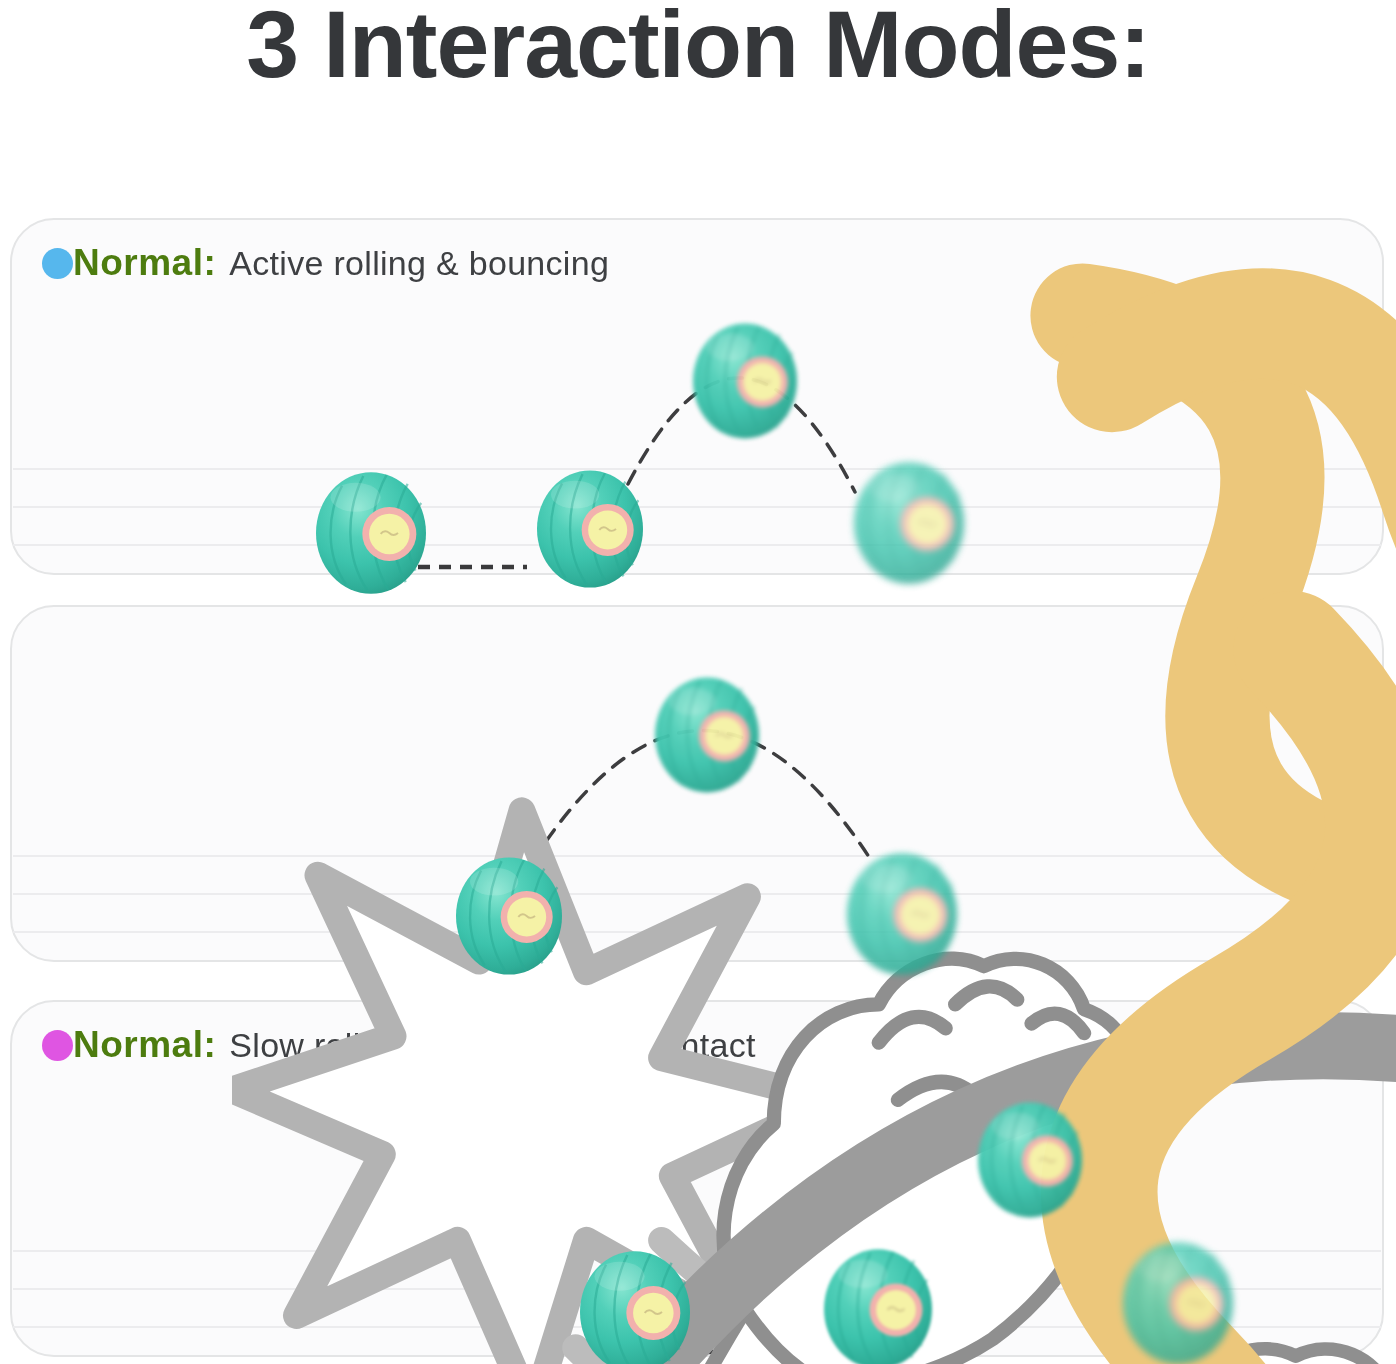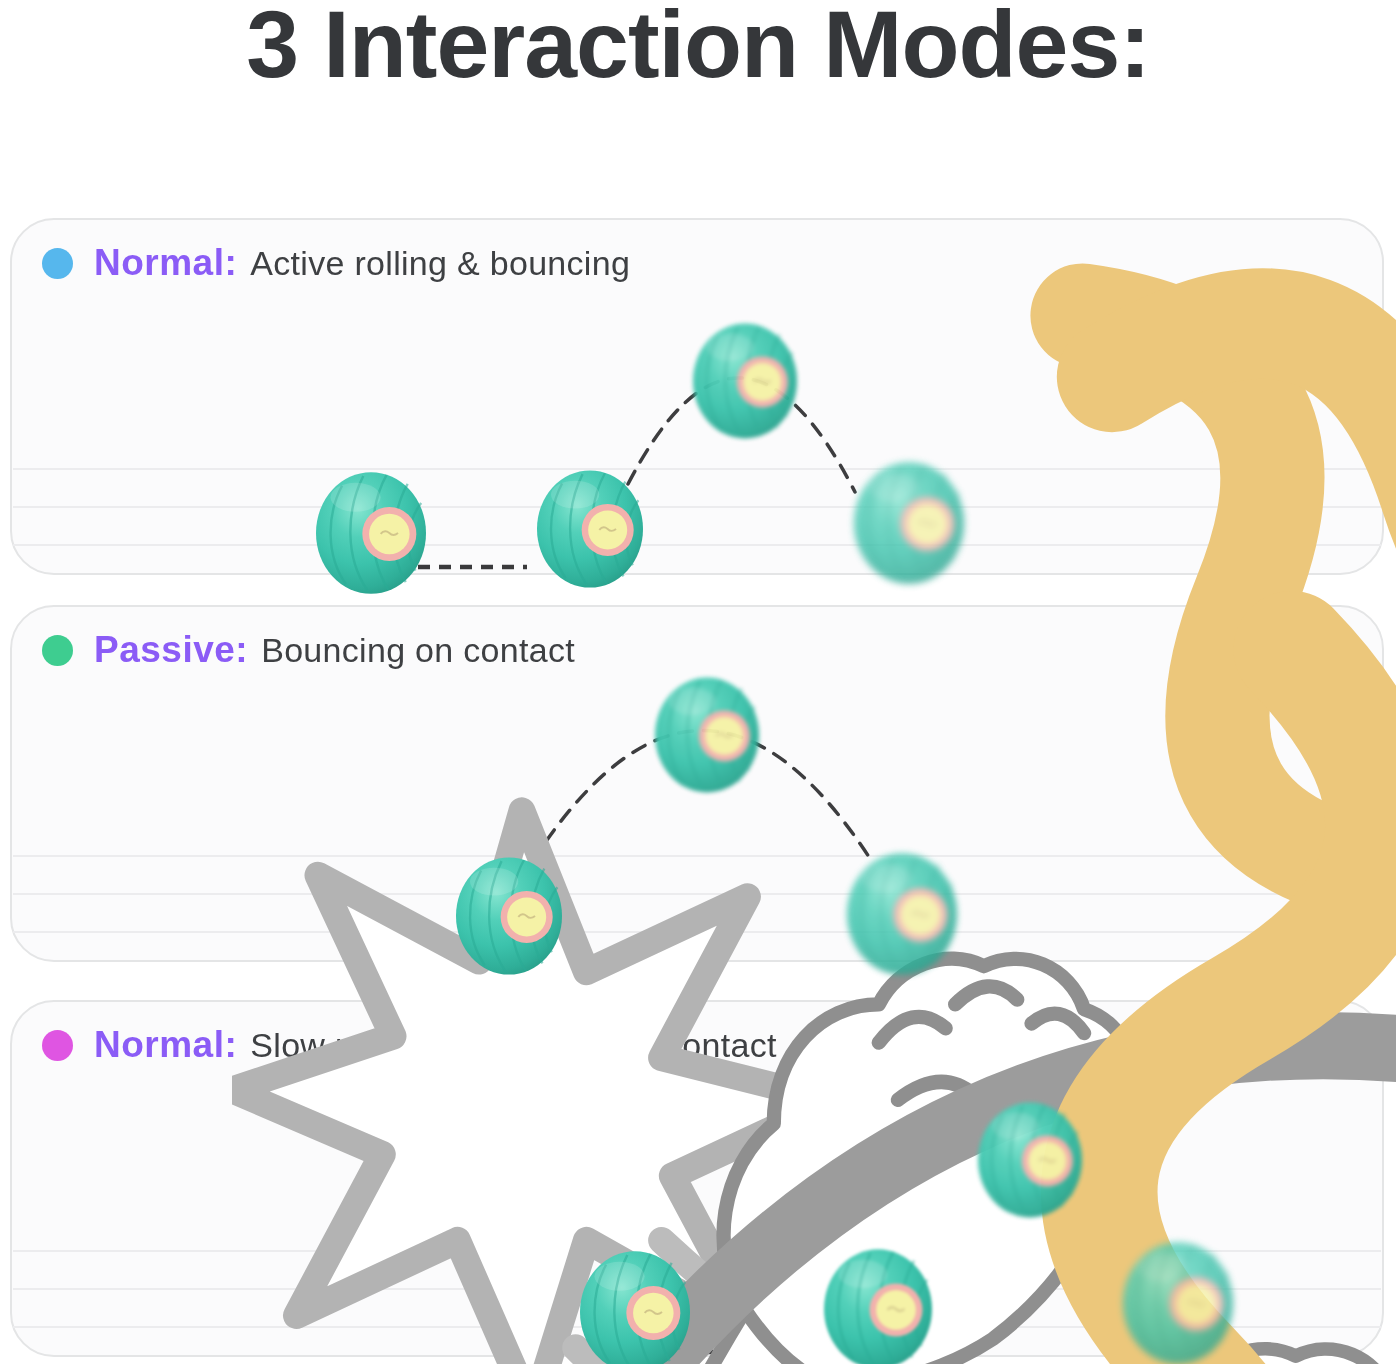--- a/index.html
+++ b/index.html
@@ -28,21 +28,21 @@
   .panel.p2{top:1000px}
   .floor-line{
     position:absolute;left:1px;right:1px;height:2px;
     background:#ececee;
   }
   .panel-header{
     position:absolute;top:22px;left:30px;
     display:flex;align-items:center;white-space:nowrap;
   }
   .mode-dot{width:31px;height:31px;border-radius:50%;flex:0 0 auto;}
-  .mode-label{margin-left:21px;font-size:37px;font-weight:bold;color:#8b5cf6;letter-spacing:.5px;}
+  .mode-label{font-size:37px;font-weight:bold;color:#4d7c0f;letter-spacing:.5px;}
   .mode-desc{margin-left:13px;font-size:34px;color:#3e4043;letter-spacing:.3px;}
   #scene{position:absolute;top:0;left:0;pointer-events:none;}
   .arc{fill:none;stroke:#3d3d3f;stroke-width:3.5;stroke-dasharray:14 11;stroke-linecap:round;}
   .gdash{stroke:#3a3a3c;stroke-width:4.5;stroke-dasharray:12 9;}
 </style>
 </head>
 <body>
 
 <h1 class="page-title">3 Interaction Modes:</h1>
 
@@ -55,25 +55,20 @@
       <span class="mode-dot" style="background: rgb(86, 183, 237);"></span>
       <span class="mode-label">Normal:</span>
       <span class="mode-desc">Active rolling &amp; bouncing</span>
     </div>
   </section>
 
   <section class="panel p1">
     <div class="floor-line" style="top:248px"></div>
     <div class="floor-line" style="top:286px"></div>
     <div class="floor-line" style="top:324px"></div>
-    <div class="panel-header">
-      <span class="mode-dot" style="background: rgb(62, 205, 144);"></span>
-      <span class="mode-label">Passive:</span>
-      <span class="mode-desc">Bouncing on contact</span>
-    </div>
   </section>
 
   <section class="panel p2">
     <div class="floor-line" style="top:248px"></div>
     <div class="floor-line" style="top:286px"></div>
     <div class="floor-line" style="top:324px"></div>
     <div class="panel-header">
       <span class="mode-dot" style="background: rgb(223, 85, 226);"></span>
       <span class="mode-label">Normal:</span>
       <span class="mode-desc">Slow rolling, or shaking on contact</span>

